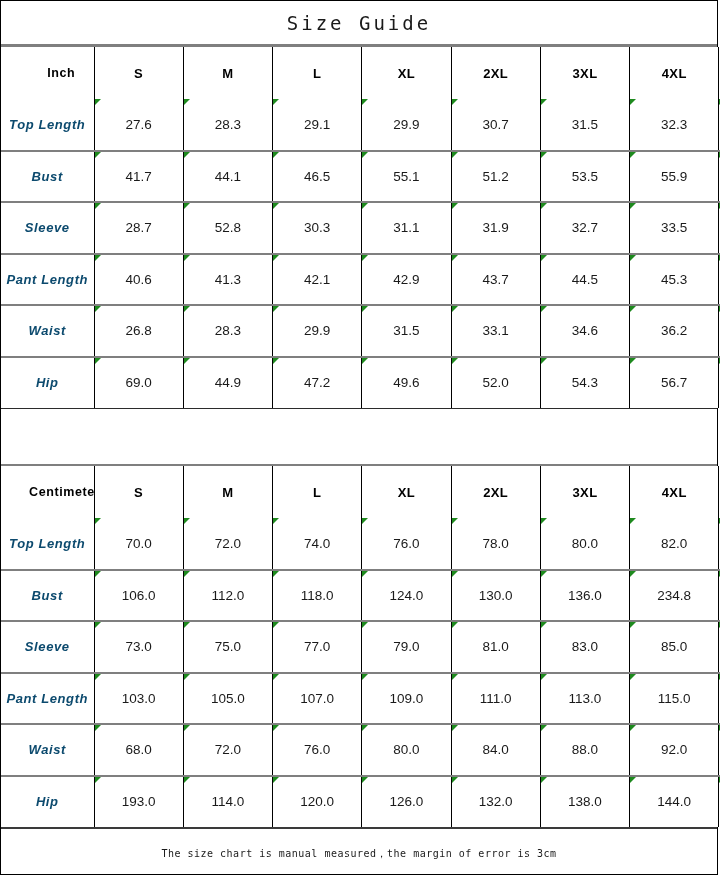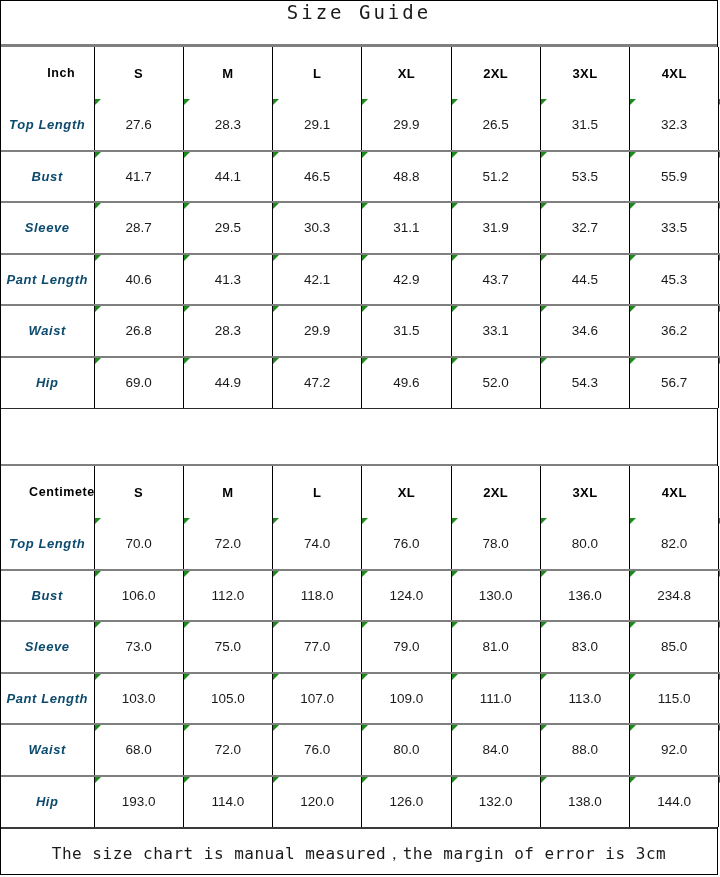--- a/index.html
+++ b/index.html
@@ -24,21 +24,21 @@
     box-sizing: border-box;
     display: flex;
     flex-direction: column;
   }
 
   
   .title-row {
     height: 46px;
     flex: 0 0 46px;
     display: flex;
-    align-items: flex-start;
+    align-items: center;
     justify-content: center;
     border-bottom: 3px solid #7f7f7f;
     box-sizing: border-box;
   }
   .title-text {
     font-family: "DejaVu Sans Mono", monospace;
     font-size: 19px;
     letter-spacing: 3px;
     color: #1a1a1a;
     font-weight: 400;
@@ -132,21 +132,21 @@
     flex: 0 0 52px;
     height: 52px;
     display: flex;
     align-items: center;
     justify-content: center;
     border-top: 2px solid #3a3a3a;
     box-sizing: border-box;
   }
   .footer-text {
     font-family: "DejaVu Sans Mono", monospace;
-    font-size: 16px;
+    font-size: 10px;
     letter-spacing: 0.5px;
     color: #1a1a1a;
   }
 
   .table-block { flex: 0 0 auto; }
 </style>
 </head>
 <body>
 
 <div class="sheet">
@@ -181,40 +181,40 @@
           <th>5XL</th>
         </tr>
       </thead>
       <tbody>
         <tr class="data-row">
           <td class="rowlabel">Top Length</td>
           <td class="num">27.6</td>
           <td class="num">28.3</td>
           <td class="num">29.1</td>
           <td class="num">29.9</td>
-          <td class="num">26.5</td>
+          <td class="num">30.7</td>
           <td class="num">31.5</td>
           <td class="num">32.3</td>
           <td class="num">33.1</td>
         </tr>
         <tr class="data-row">
           <td class="rowlabel">Bust</td>
           <td class="num">41.7</td>
           <td class="num">44.1</td>
           <td class="num">46.5</td>
-          <td class="num">48.8</td>
+          <td class="num">55.1</td>
           <td class="num">51.2</td>
           <td class="num">53.5</td>
           <td class="num">55.9</td>
           <td class="num">58.3</td>
         </tr>
         <tr class="data-row">
           <td class="rowlabel">Sleeve</td>
           <td class="num">28.7</td>
-          <td class="num">29.5</td>
+          <td class="num">52.8</td>
           <td class="num">30.3</td>
           <td class="num">31.1</td>
           <td class="num">31.9</td>
           <td class="num">32.7</td>
           <td class="num">33.5</td>
           <td class="num">34.3</td>
         </tr>
         <tr class="data-row">
           <td class="rowlabel">Pant Length</td>
           <td class="num">40.6</td>

